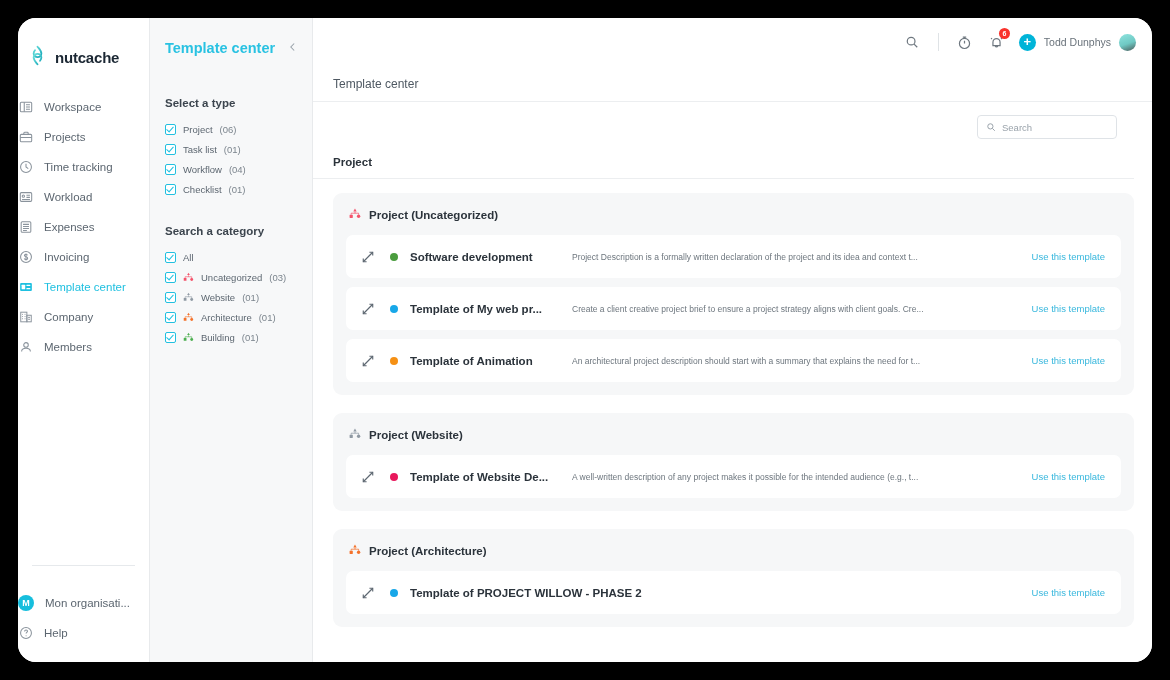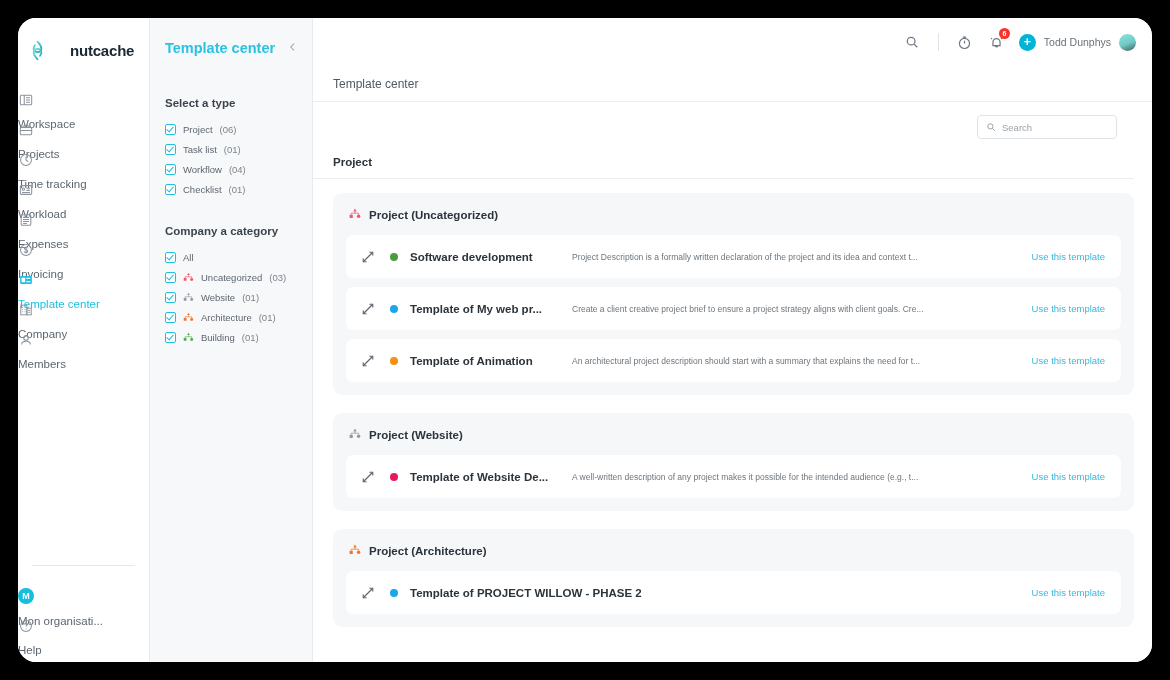--- a/index.html
+++ b/index.html
@@ -30,44 +30,43 @@
     height: 100%;
     background: #ffffff;
     display: flex;
     flex-direction: column;
     flex-shrink: 0;
     position: relative;
   }
 
   .logo-row {
     display: flex;
-    align-items: center;
-    gap: 22px;
+    align-items: flex-end;
+    gap: 7px;
     padding: 16px 0 0 9px;
     height: 48px;
   }
   .logo-mark { width: 21px; height: 21px; flex-shrink: 0; }
   .logo-text {
     font-size: 15px;
     font-weight: 700;
     color: #1b2733;
     letter-spacing: -0.2px;
   }
 
   .nav-list { margin-top: 26px; }
 
   .nav-item {
     display: flex;
-    align-items: flex-start;
+    align-items: center;
     gap: 11px;
     height: 30px;
     color: #5c6670;
     font-size: 11.5px;
     cursor: pointer;
-    flex-direction: column;
   }
   .nav-item .nav-ico {
     width: 15px; height: 15px;
     display: flex; align-items: center; justify-content: center;
     flex-shrink: 0;
     color: #8a939c;
   }
   .nav-item.active { color: #1fc0e0; }
   .nav-item.active .nav-ico { color: #1fc0e0; }
 
@@ -538,21 +537,21 @@
       <span class="cb"></span>
       <span>Workflow</span>
       <span class="cnt">(04)</span>
     </div>
     <div class="check-row">
       <span class="cb"></span>
       <span>Checklist</span>
       <span class="cnt">(01)</span>
     </div>
 
-    <div class="panel-section-title cat">Company a category</div>
+    <div class="panel-section-title cat">Search a category</div>
 
     <div class="check-row">
       <span class="cb"></span>
       <span>All</span>
     </div>
 
     <div class="check-row">
       <span class="cb"></span>
       <span class="cat-ico">
         <svg viewBox="0 0 12 12" width="11" height="11">

